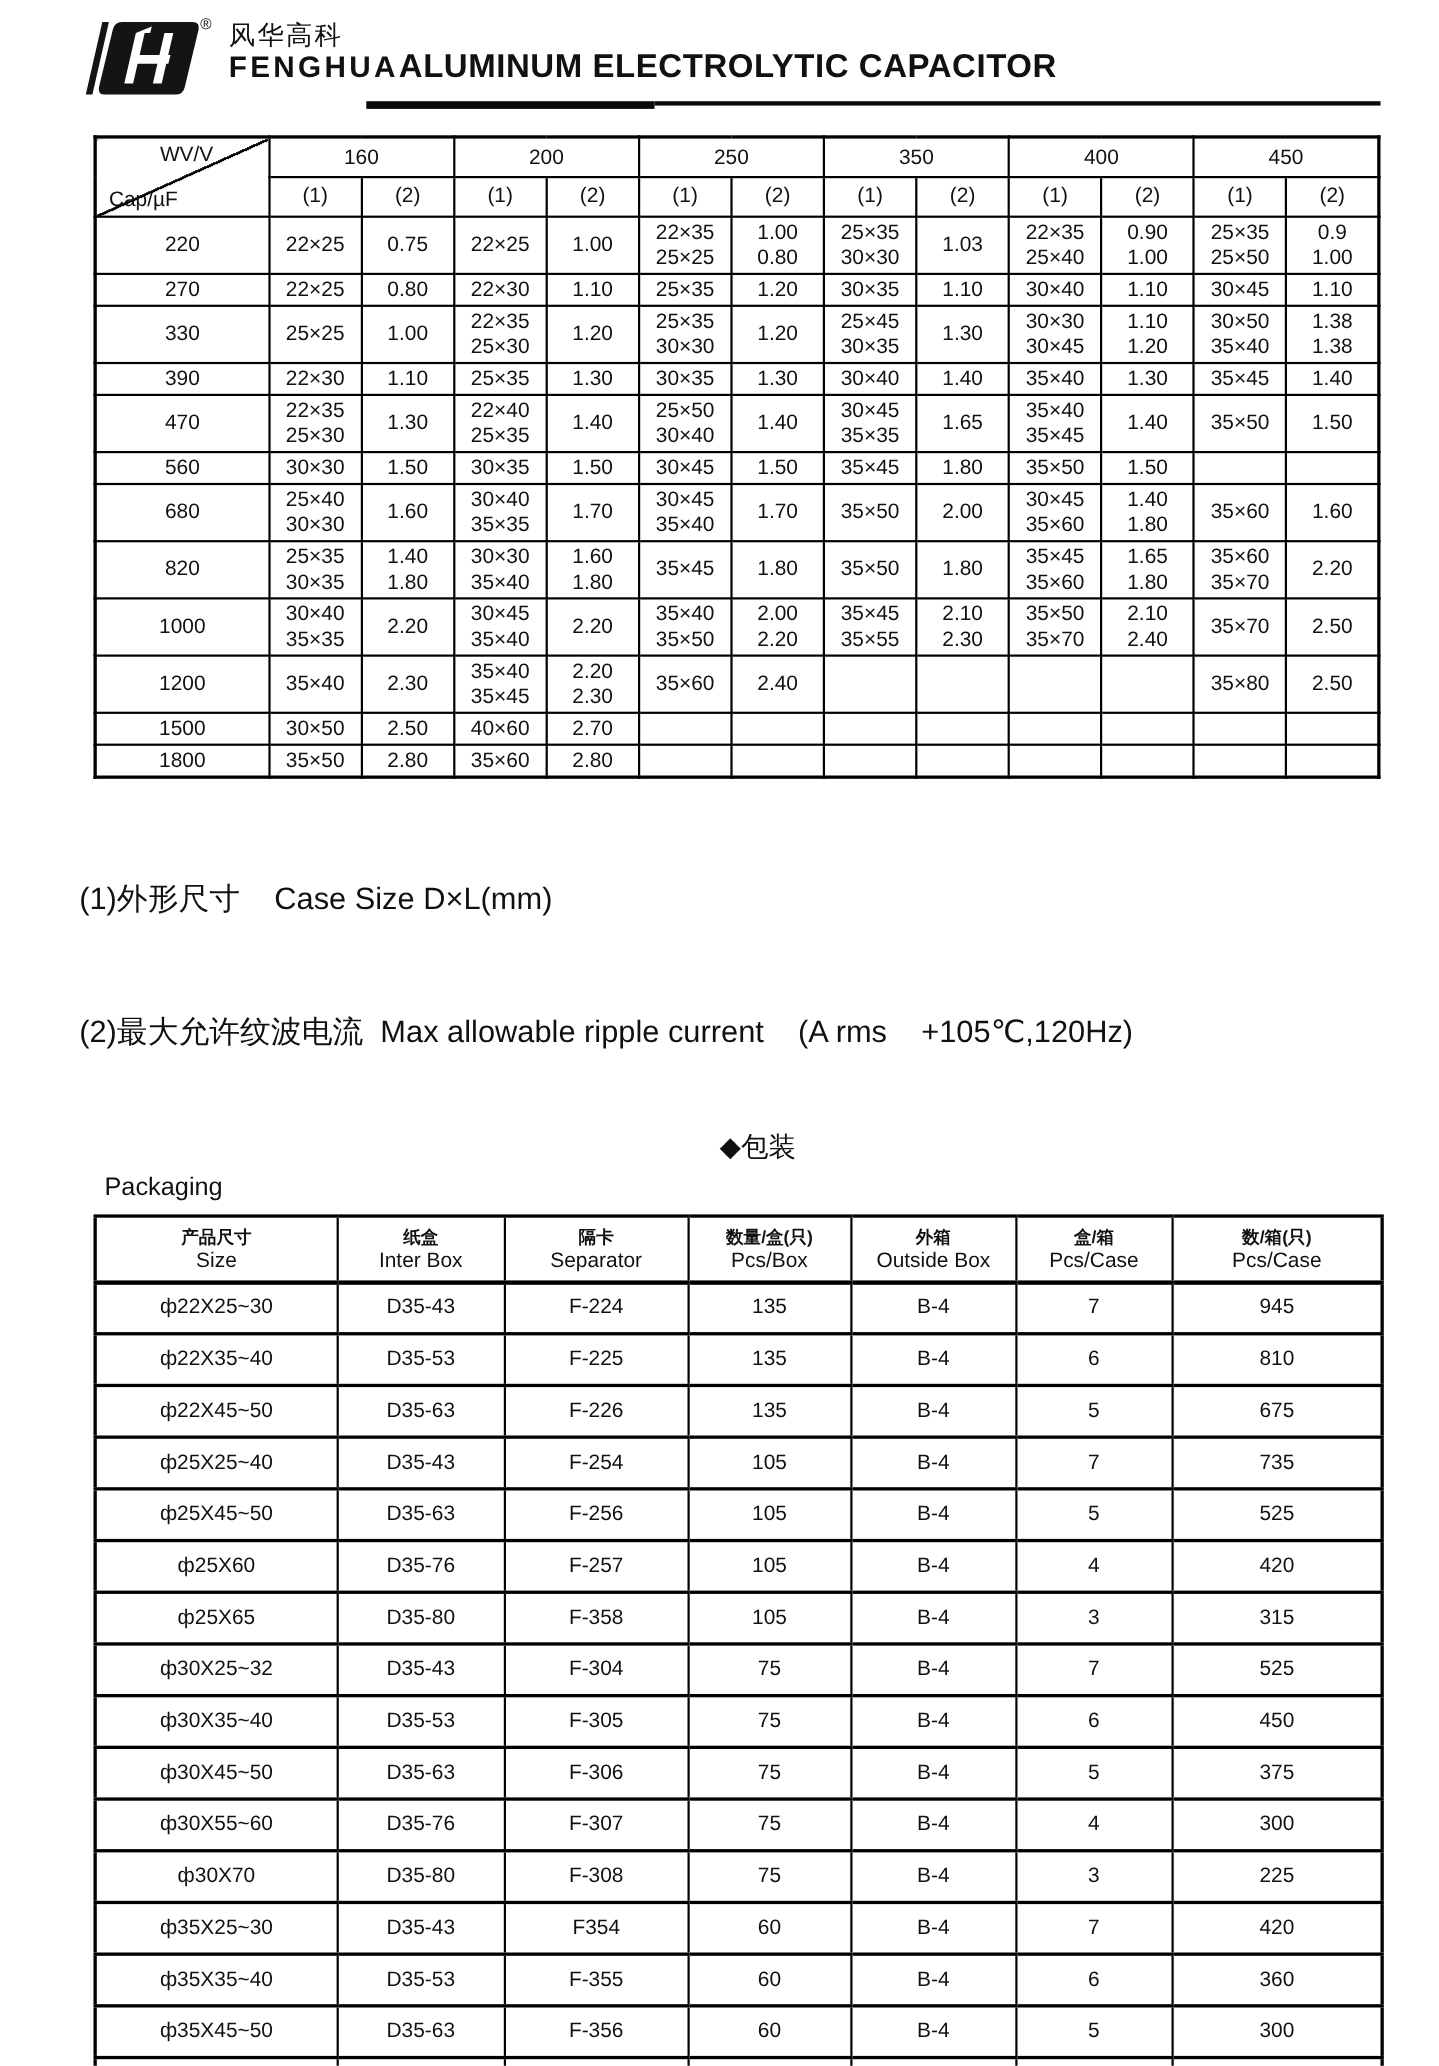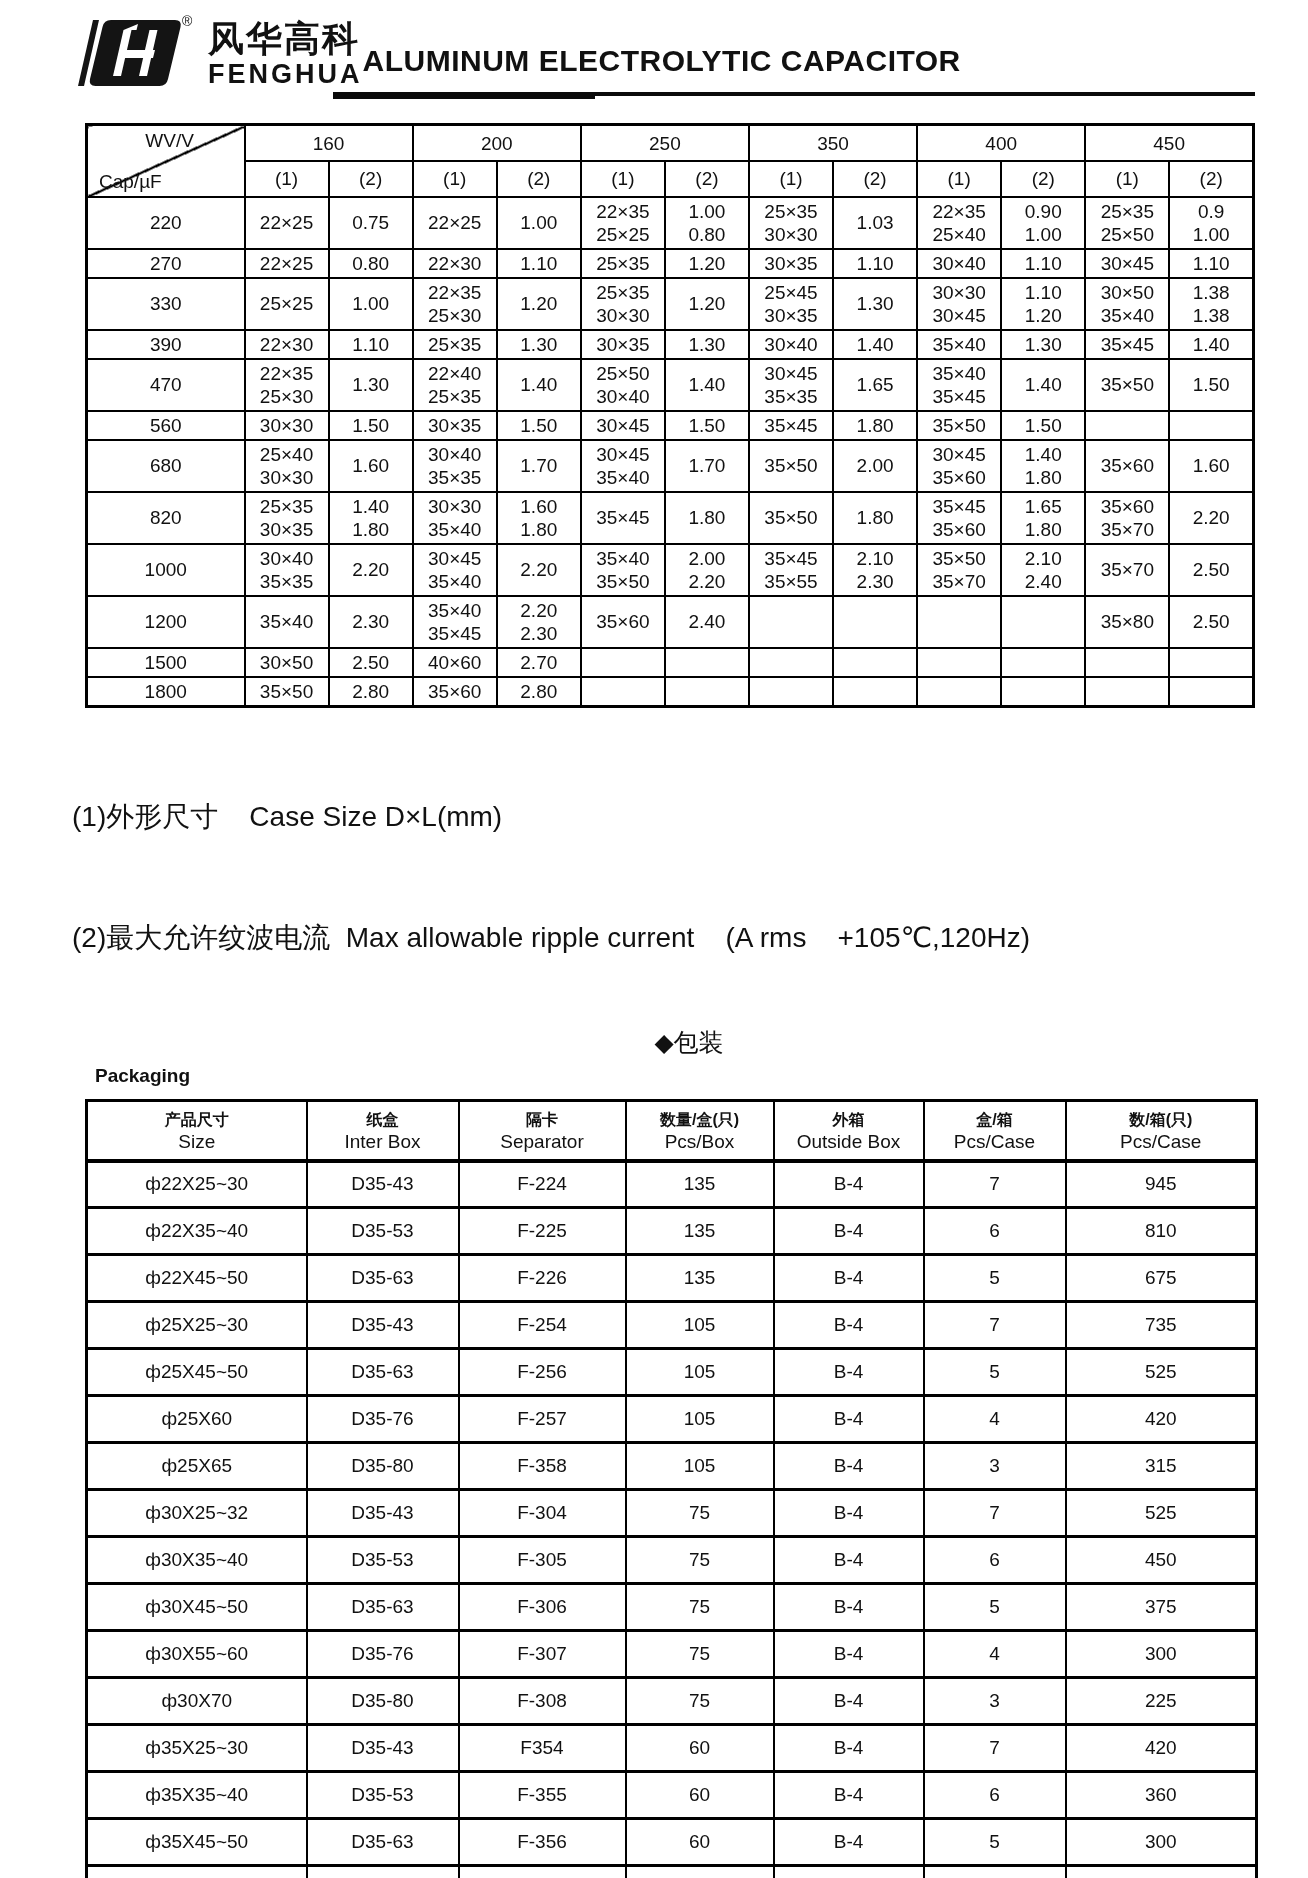--- a/index.html
+++ b/index.html
@@ -10,21 +10,21 @@
     width: 1308px;
     height: 1878px;
     overflow: hidden;
   }
 
   
   .header { display: flex; align-items: flex-start; padding: 14px 53px 0 70px; height: 88px; }
   .logo { display: flex; align-items: flex-start; position: relative; }
   .logo-mark { width: 128px; height: 78px; }
   .logo-text { margin-left: 10px; margin-top: 6px; line-height: 1.05; }
-  .logo-cn { font-size: 36px; font-weight: bold; letter-spacing: 2px; }
+  .logo-cn { font-size: 24px; font-weight: normal; letter-spacing: 2px; }
   .logo-en { font-size: 27px; font-weight: bold; letter-spacing: 3px; margin-top: 2px; }
   .page-title { flex: 1; text-align: left; font-size: 30px; font-weight: bold; letter-spacing: 0.5px; margin-top: 30px; padding-right: 8px; white-space: nowrap; }
   .header-rule { display: flex; align-items: flex-start; margin: 4px 53px 0 333px; }
   .header-rule .thick { width: 262px; height: 7px; background: #0a0a0a; }
   .header-rule .thin  { flex: 1; height: 4px; background: #0a0a0a; }
 
   
   .cap-table-wrap { padding: 24px 53px 0 85px; }
   table.cap-table { width: 100%; border-collapse: collapse; table-layout: fixed; }
   table.cap-table col.c-cap { width: 158px; }
@@ -47,21 +47,21 @@
   td.corner .corner-top { position: absolute; top: 3px; left: 50%; transform: translateX(-42%); }
   td.corner .corner-bottom { position: absolute; bottom: 3px; left: 11px; }
   table.cap-table tbody td { height: 28px; }
   table.cap-table tbody td .cl { display: block; }
 
   
   .notes { padding: 8px 53px 0 72px; font-size: 28px; line-height: 1.45; white-space: pre-wrap; }
 
   
   .pkg-head-cn { padding: 26px 0 0 70px; font-size: 25px; font-weight: normal; text-align: center; }
-  .pkg-head-en { padding: 6px 0 12px 95px; font-size: 19px; font-weight: bold; }
+  .pkg-head-en { padding: 6px 0 12px 95px; font-size: 23px; }
 
   
   .pkg-table-wrap { padding: 0 53px 0 85px; }
   table.pkg-table { width: 100%; border-collapse: collapse; table-layout: fixed; border: 3px solid #000; }
   table.pkg-table th, table.pkg-table td {
     border-style: solid; border-color: #000;
     border-width: 3px 2px;
     text-align: center; font-weight: normal; font-size: 19px;
   }
   table.pkg-table thead th { border-bottom-width: 4px; padding: 8px 2px 6px 2px; }
@@ -683,21 +683,21 @@
         <tr>
           <td>ф22X45~50</td>
           <td>D35-63</td>
           <td>F-226</td>
           <td>135</td>
           <td>B-4</td>
           <td>5</td>
           <td>675</td>
         </tr>
         <tr>
-          <td>ф25X25~30</td>
+          <td>ф25X25~40</td>
           <td>D35-43</td>
           <td>F-254</td>
           <td>105</td>
           <td>B-4</td>
           <td>7</td>
           <td>735</td>
         </tr>
         <tr>
           <td>ф25X45~50</td>
           <td>D35-63</td>

